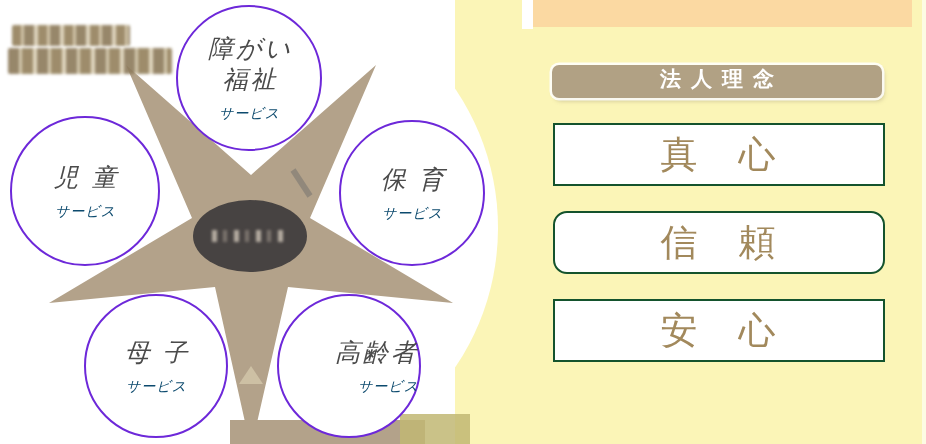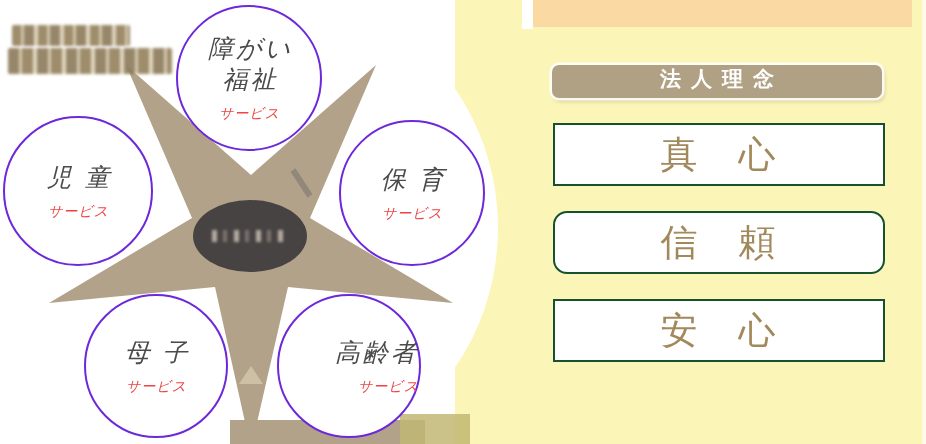--- a/index.html
+++ b/index.html
@@ -19,23 +19,23 @@
   
   .center-emblem{position:absolute;left:193px;top:200px;width:114px;height:72px;border-radius:50%;
     background:#474342;z-index:5;}
   .center-emblem .smudge{position:absolute;left:19px;top:30px;width:76px;height:12px;
     background:repeating-linear-gradient(90deg,rgba(200,190,178,.85) 0 5px,rgba(71,67,66,0) 5px 11px,rgba(160,150,140,.6) 11px 15px,rgba(71,67,66,0) 15px 22px);
     filter:blur(1.6px);}
   
   .circle{position:absolute;background:#ffffff;border:2px solid #6d28d9;border-radius:50%;
     display:flex;flex-direction:column;align-items:center;justify-content:center;z-index:6;box-sizing:border-box;font-style:italic;}
   .circle .main{font-size:25px;line-height:31px;color:#4b4b4b;letter-spacing:3px;padding-left:3px;white-space:nowrap;}
-  .circle .sub{font-size:14px;line-height:20px;color:#ef4444;letter-spacing:1px;padding-left:1px;margin-top:8px;}
+  .circle .sub{font-size:14px;line-height:20px;color:#0c4a6e;letter-spacing:1px;padding-left:1px;margin-top:8px;}
   .c-top{left:176px;top:5px;width:146px;height:146px;}
-  .c-left{left:3px;top:116px;width:150px;height:150px;justify-content:center;}
+  .c-left{left:10px;top:116px;width:150px;height:150px;justify-content:center;}
   .c-right{left:339px;top:120px;width:146px;height:146px;}
   .c-bl{left:84px;top:294px;width:144px;height:144px;}
   .c-br{left:277px;top:294px;width:144px;height:144px;align-items:flex-end;}
   
   .garble{position:absolute;z-index:7;filter:blur(1.7px);opacity:.92;border-radius:2px;}
   .garble-1{left:12px;top:25px;width:118px;height:21px;
     background:repeating-linear-gradient(90deg,#96835f 0 9px,#cfc2a4 9px 12px,#8f7d5e 12px 22px,#ddd3ba 22px 26px);}
   .garble-2{left:8px;top:48px;width:164px;height:26px;
     background:repeating-linear-gradient(90deg,#8f7d5e 0 11px,#d2c6a9 11px 14px,#96835f 14px 25px,#e0d6bd 25px 29px);}
   

